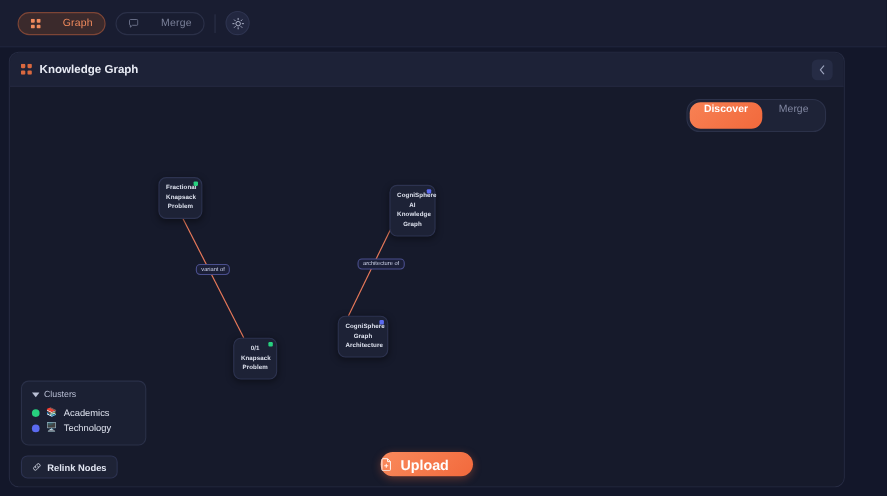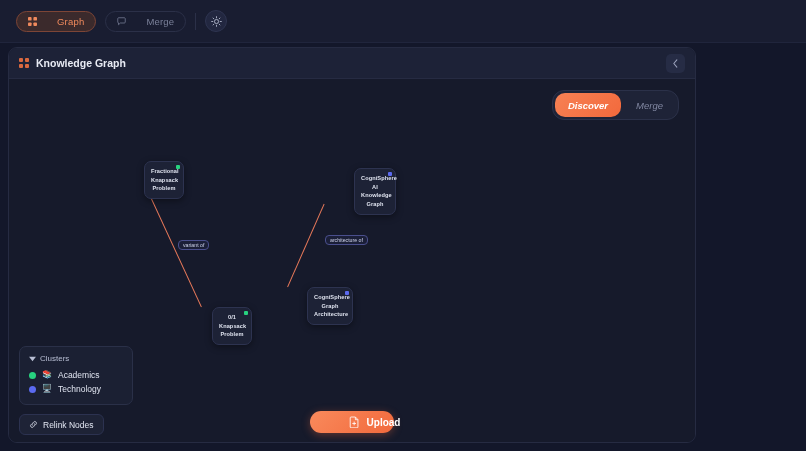--- a/index.html
+++ b/index.html
@@ -41,21 +41,21 @@
   .icon-round {
     width: 22px; height: 22px; border-radius: 50%;
     background: #222740; border: 1px solid #2e3450;
     display: flex; align-items: center; justify-content: center;
     cursor: pointer;
   }
 
   
   .panel {
     position: absolute; left: 8px; top: 47px;
-    width: 688px; height: 396px;
+    width: 760px; height: 396px;
     background: #161a2b;
     border: 1px solid #262b42;
     border-radius: 9px;
     overflow: hidden;
   }
   .panel-head {
     height: 31px; background: #1d2237;
     border-bottom: 1px solid #262b42;
     display: flex; align-items: center; justify-content: space-between;
     padding: 0 10px;
@@ -79,22 +79,22 @@
   
   .mode-toggle {
     position: absolute; right: 16px; top: 11px;
     display: flex; align-items: center;
     background: #1e2337; border: 1px solid #2b3149;
     border-radius: 12px; padding: 2px; gap: 2px;
     z-index: 6;
   }
   .mode-opt {
     height: 19px; padding: 12px 13px; border-radius: 10px;
-    display: flex; align-items: center;
-    font-size: 9.5px; color: #8187a1; cursor: pointer; user-select: none; font-style: italic;
+    display: flex; align-items: flex-end;
+    font-size: 9.5px; color: #8187a1; cursor: pointer; user-select: none;
   }
   .mode-opt.on {
     background: linear-gradient(135deg, #f78154 0%, #f2693c 100%);
     color: #fff; font-weight: bold;
   }
 
   
   .edges { position: absolute; left: 0; top: 0; width: 100%; height: 100%; }
 
   
@@ -153,33 +153,32 @@
     font-size: 8.5px; color: #dfe3ef; padding: 2px 0; cursor: pointer;
   }
   .cl-dot { width: 7px; height: 7px; border-radius: 50%; flex: none; }
   .cl-emoji { font-size: 8px; line-height: 1; }
 
   .relink {
     position: absolute; left: 10px; bottom: 8px;
     display: flex; align-items: center; gap: 5px;
     background: #1e2336; border: 1px solid #2c3250;
     border-radius: 6px; height: 21px; padding: 0 9px;
-    font-size: 8.5px; font-weight: normal; color: #e2e6f2;
+    font-size: 8.5px; font-weight: bold; color: #e2e6f2;
     cursor: pointer; z-index: 6;
   }
 
   .upload {
     position: absolute; left: 50%; transform: translateX(-50%); bottom: 10px;
-    display: flex; align-items: center; justify-content: center; gap: 7px;
+    display: flex; align-items: center; gap: 7px;
     width: 84px; height: 22px; border-radius: 11px;
     background: linear-gradient(135deg, #f98a5c 0%, #f2693c 100%);
-    color: #fff; font-size: 10px; font-weight: bold;
+    color: #fff; font-size: 13px; font-weight: bold;
     cursor: pointer; z-index: 6;
     box-shadow: 0 2px 8px rgba(242,105,60,.35);
-    padding-left: 45px;
   }
   svg { display: block; }
 </style>
 </head>
 <body>
 
 <div class="topbar">
   <div class="topbar-right">
 
     <div class="seg-btn active">

